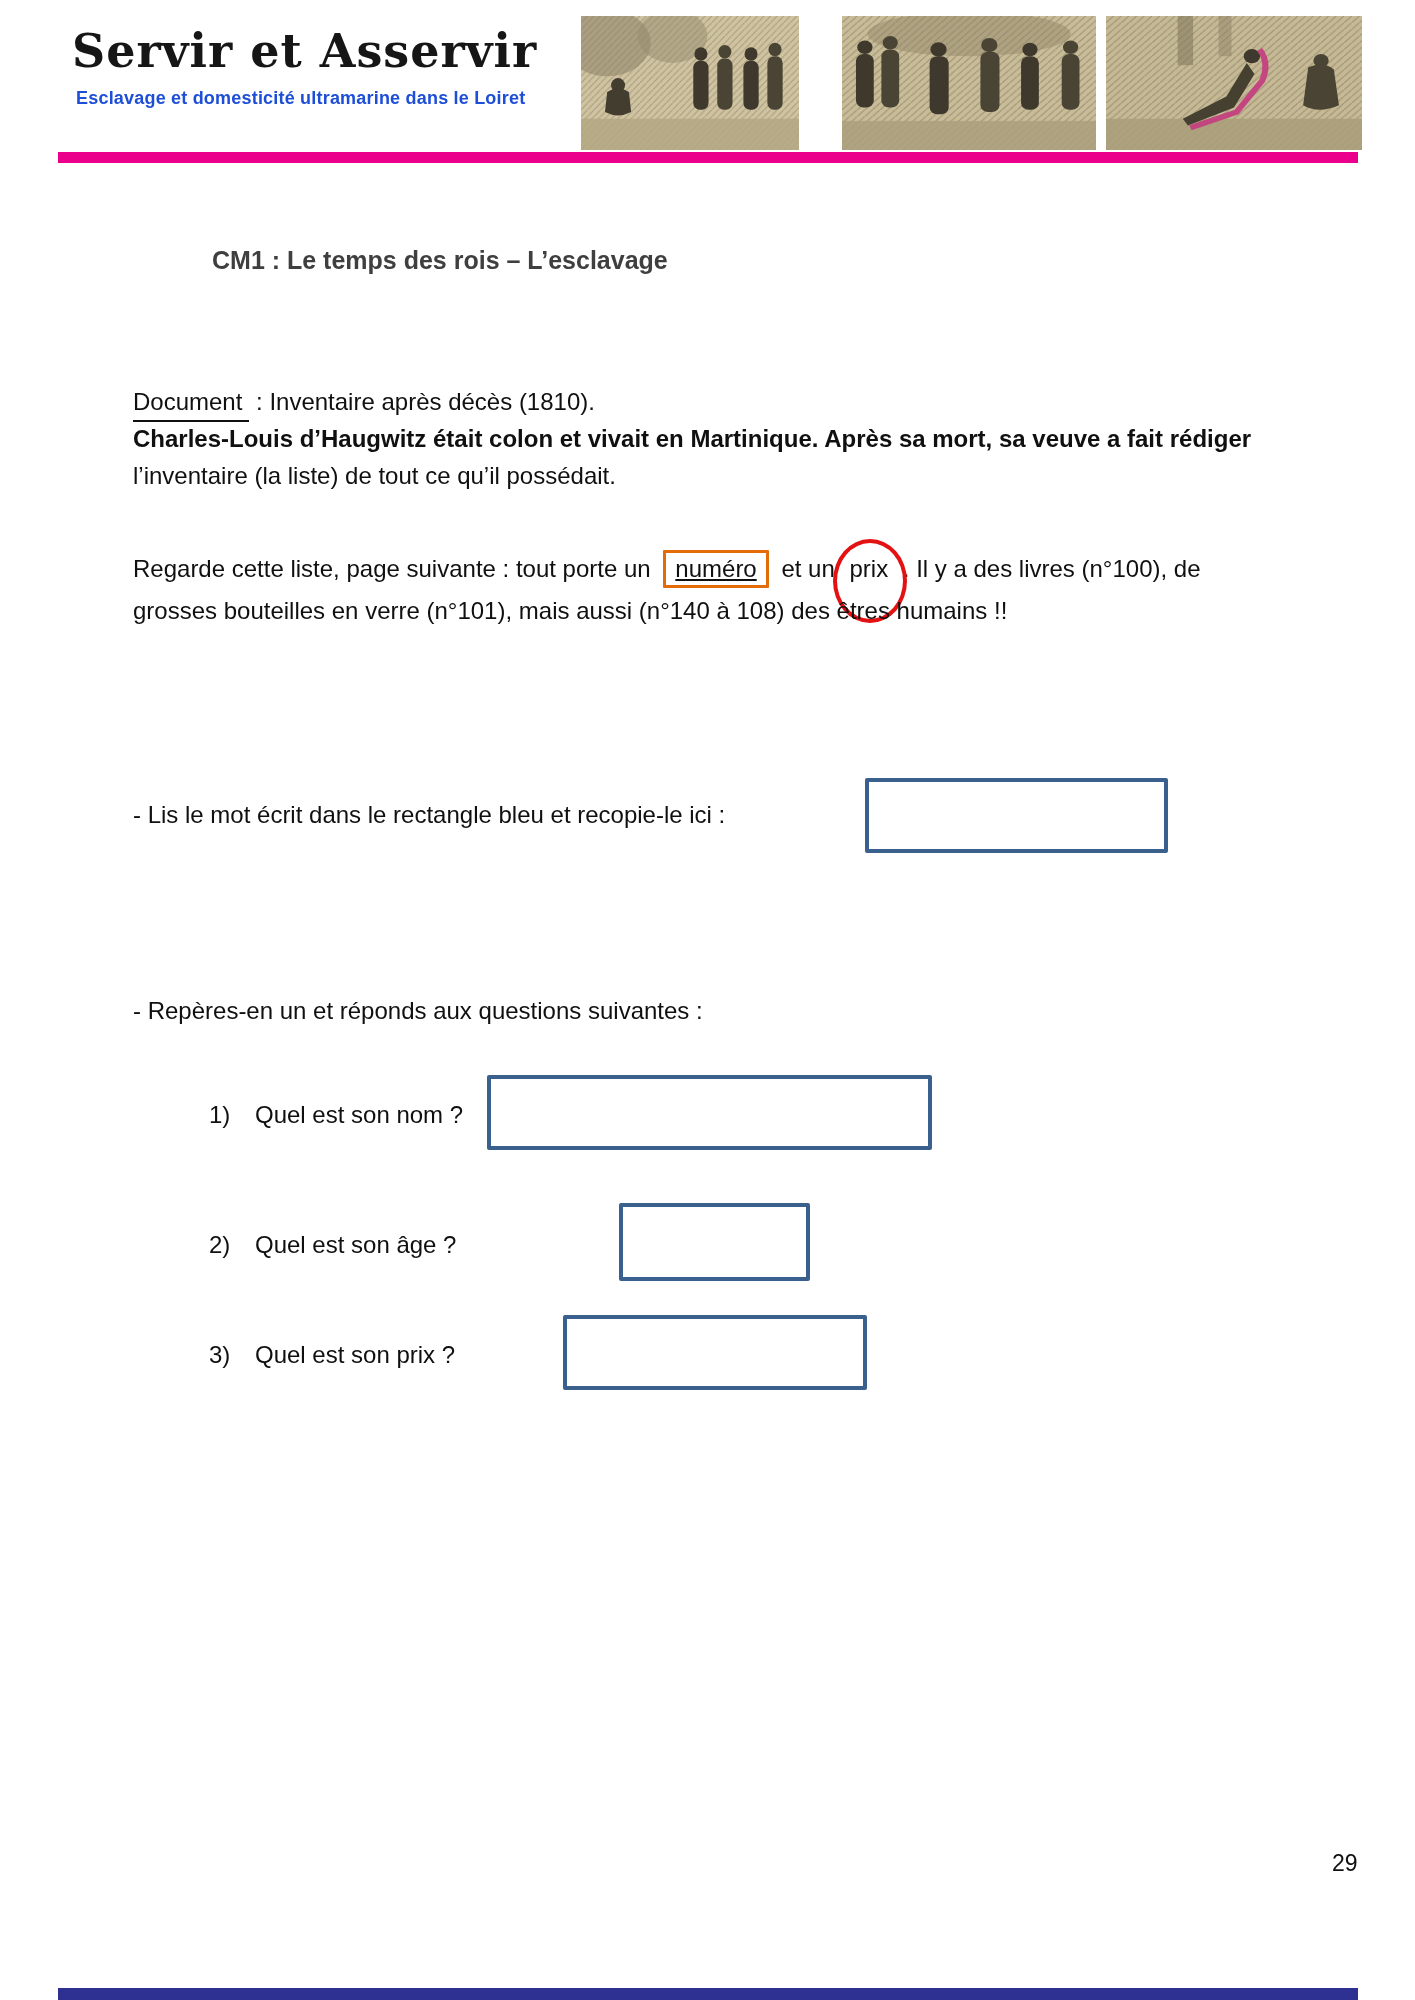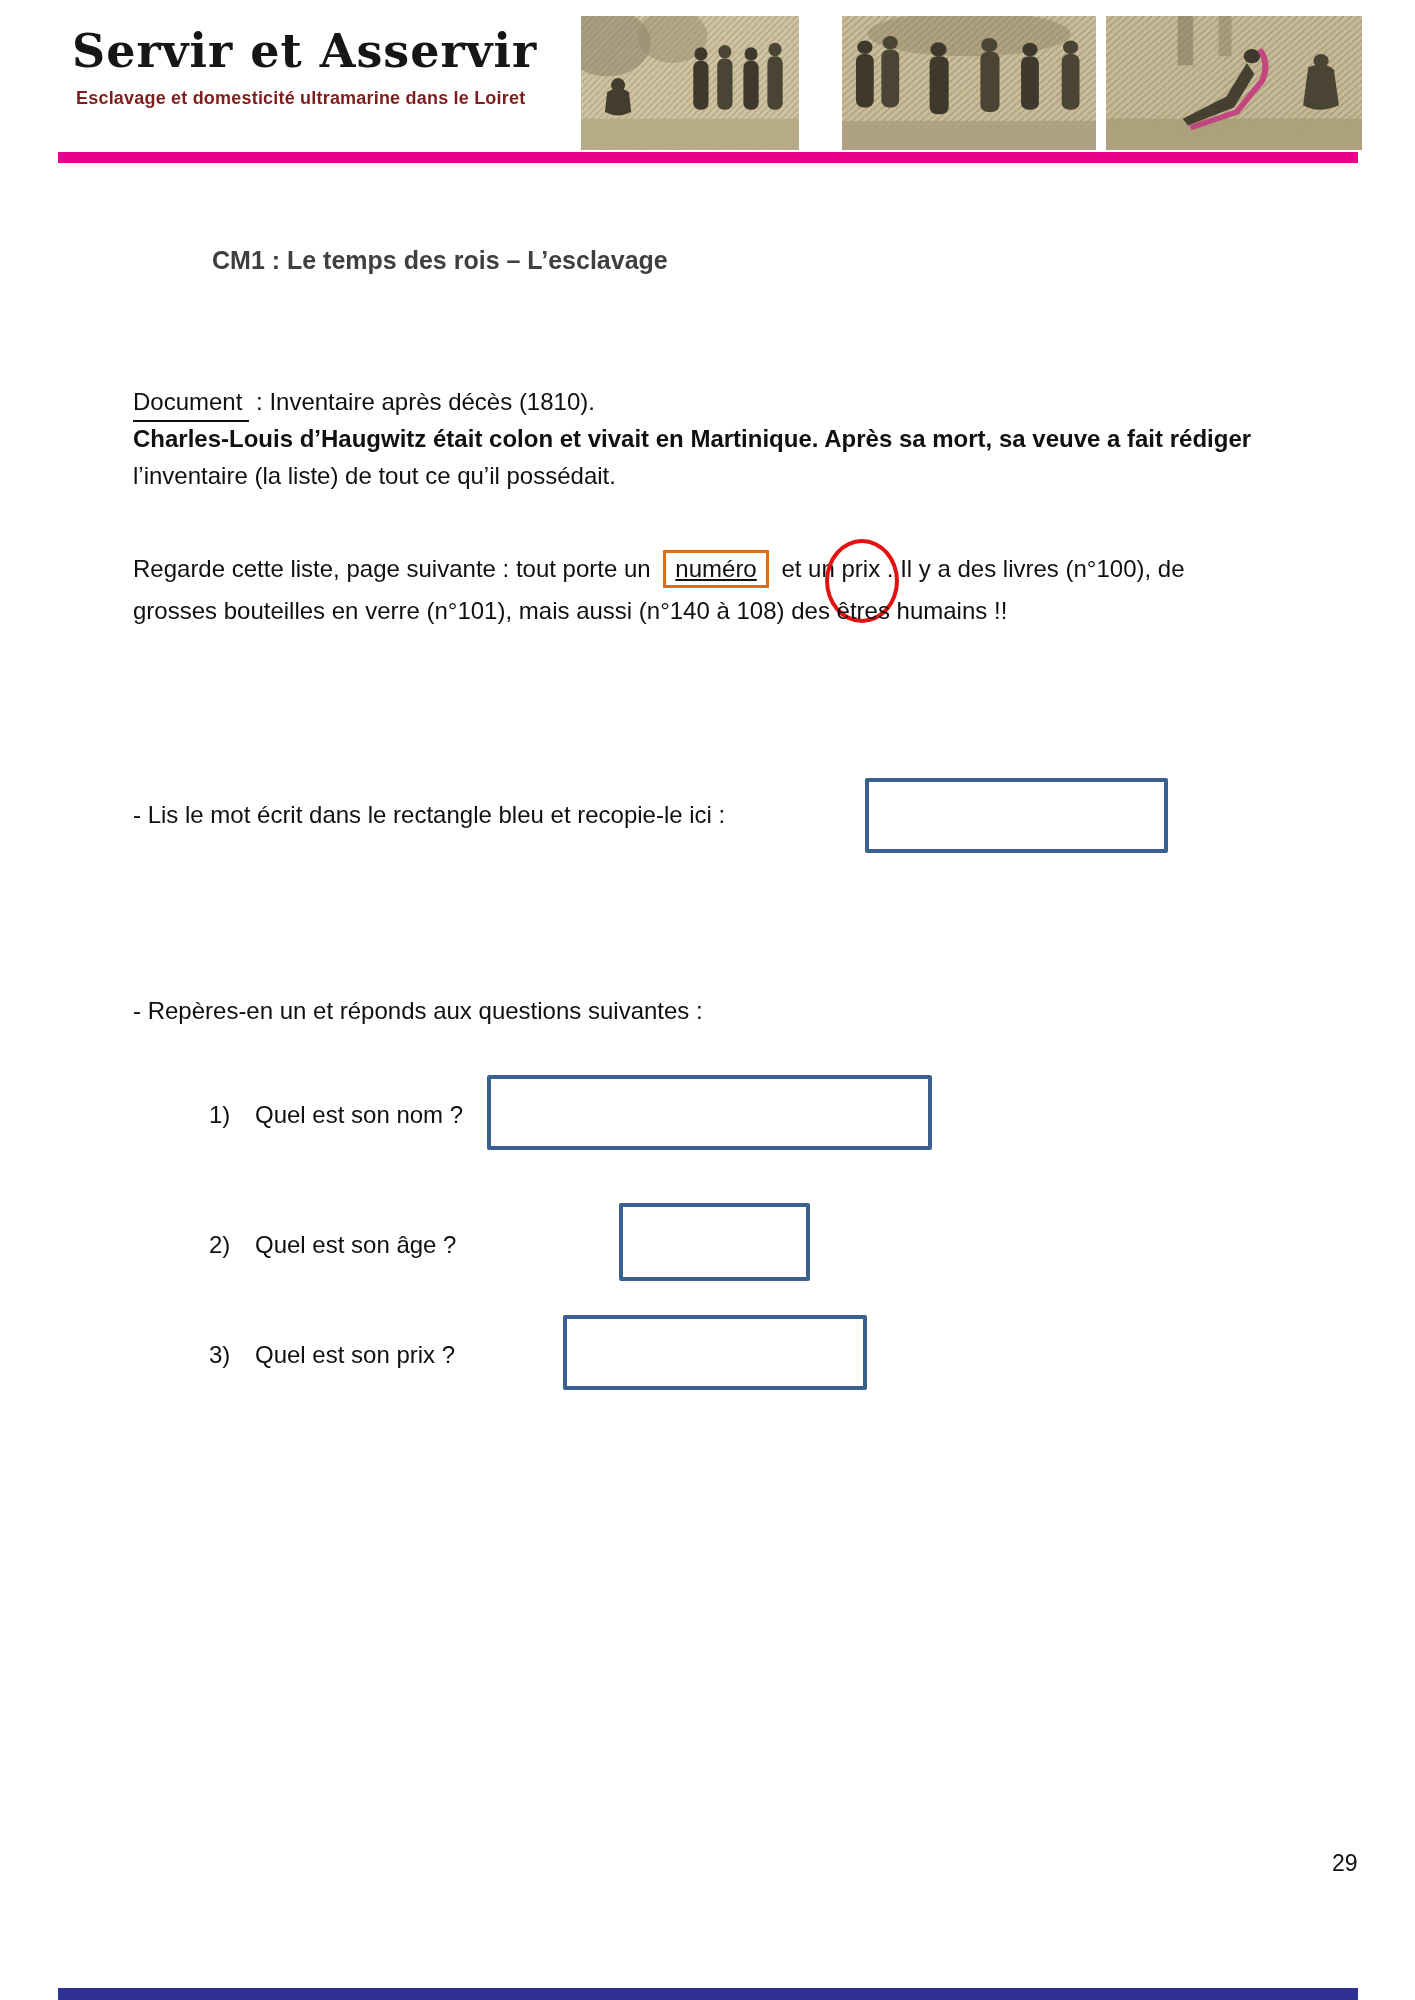--- a/index.html
+++ b/index.html
@@ -7,37 +7,37 @@
     position:relative;width:1415px;height:2000px;background:#ffffff;
     font-family:"Liberation Sans",sans-serif;color:#111;overflow:hidden;
   }
   .abs{position:absolute;white-space:nowrap;}
   
   .brand-title{
     left:72px;top:26px;font-family:"DejaVu Serif",serif;font-weight:800;
     font-size:46px;letter-spacing:1px;color:#161616;line-height:1.1;
   }
   .brand-subtitle{
-    left:76px;top:88px;font-size:18px;font-weight:bold;color:#7f1d1d;letter-spacing:.2px;
+    left:76px;top:88px;font-size:18px;font-weight:bold;color:#1d4ed8;letter-spacing:.2px;
   }
   .engraving{position:absolute;top:16px;height:134px;}
   .eng-1{left:581px;width:218px;}
   .eng-2{left:842px;width:254px;}
   .eng-3{left:1106px;width:256px;}
   .engraving svg{width:100%;height:100%;display:block;}
   .magenta-bar{position:absolute;left:58px;top:152px;width:1300px;height:11px;background:#eb008b;}
   
   .line{position:absolute;white-space:nowrap;font-size:24px;line-height:36px;color:#101010;}
   .page-title{left:212px;top:242px;font-size:25px;font-weight:bold;color:#3f3f3f;}
   .doc-label{display:inline-block;border-bottom:2px solid #101010;padding-right:7px;}
   .boxed-word{
     display:inline-block;border:3px solid #e36c09;padding:2px 9px;margin:0 6px;
     line-height:28px;border-radius:1px;text-decoration:underline;
   }
-  .circled-word{position:relative;display:inline-block;margin:0 0;}
+  .circled-word{position:relative;display:inline-block;margin:0 8px;}
   .circled-word::after{
     content:"";position:absolute;left:-16px;top:-12px;width:66px;height:76px;
     border:4px solid #e31111;border-radius:50%;pointer-events:none;
   }
   .answer-box{position:absolute;border:4px solid #3a608e;border-radius:2px;background:#ffffff;}
   .copy-box{left:865px;top:778px;width:295px;height:67px;}
   .q1-box{left:487px;top:1075px;width:437px;height:67px;}
   .q2-box{left:619px;top:1203px;width:183px;height:70px;}
   .q3-box{left:563px;top:1315px;width:296px;height:67px;}
   .q-number{display:inline-block;width:46px;}

